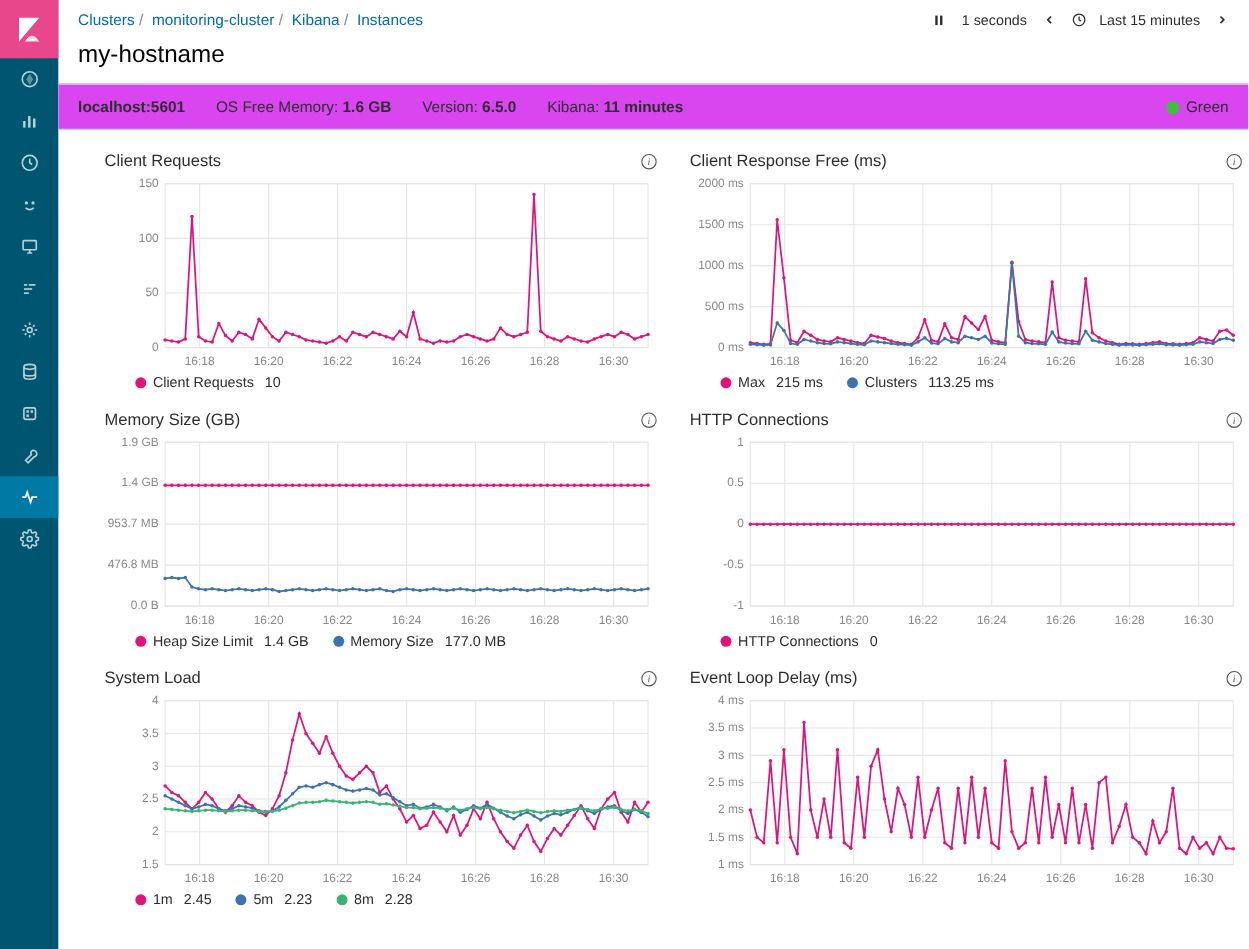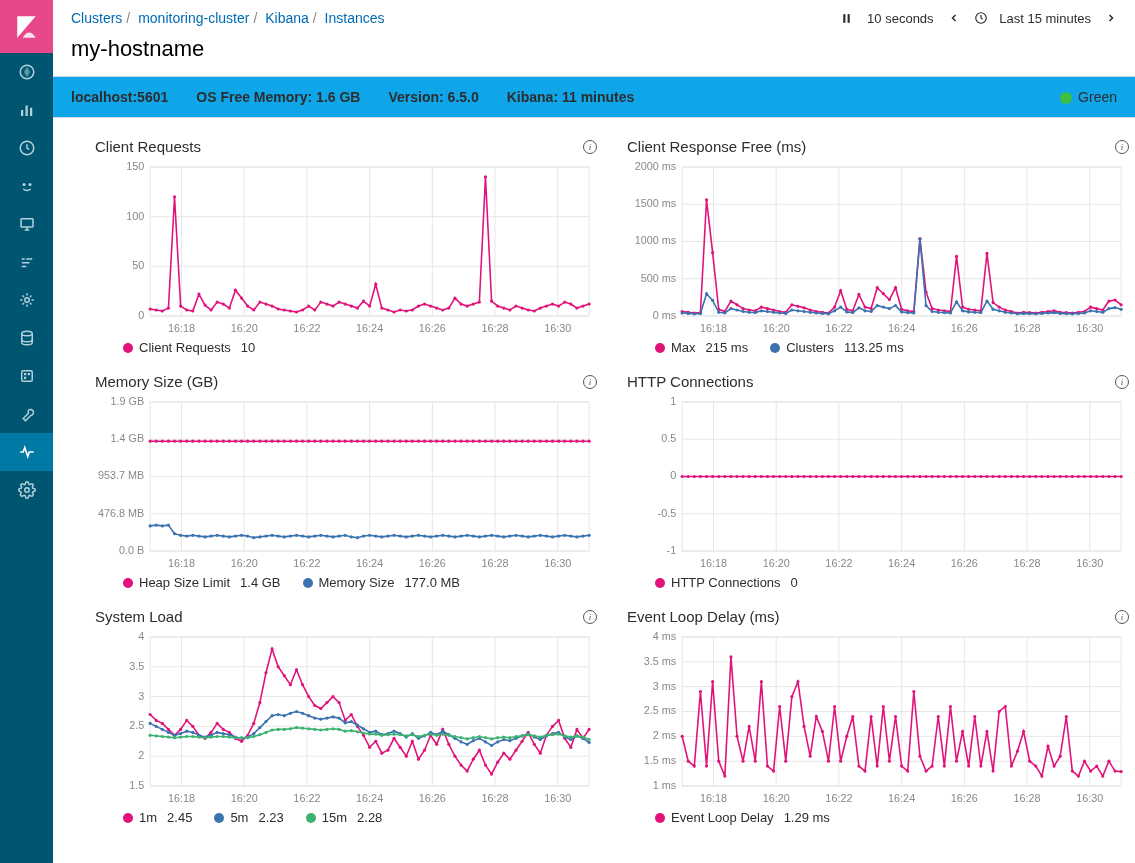--- a/index.html
+++ b/index.html
@@ -12,22 +12,22 @@
 .sidenav .nav-item.active { background: #0079a5; color: #fff; }
 .sidenav .nav-item svg { width: 18px; height: 18px; }
 .main { flex: 1; display: flex; flex-direction: column; overflow: hidden; }
 .topbar { display: flex; align-items: center; padding: 10px 18px 4px; gap: 8px; }
 .breadcrumbs { flex: 1; font-size: 14px; color: #006bb4; }
 .breadcrumbs a { color: #006bb4; text-decoration: none; cursor: pointer; }
 .breadcrumbs .sep { color: #888; margin: 0 4px; }
 .top-controls { display: flex; align-items: center; gap: 14px; color: #2d2d2d; }
 .top-controls .ctl { display: flex; align-items: center; gap: 4px; cursor: pointer; }
 .page-title { font-size: 22px; font-weight: 400; color: #000000; padding: 6px 18px 14px; }
-.statusbar { background: #0ea5e9; border-top: 1px solid #d3dae6; border-bottom: 1px solid #d3dae6; padding: 12px 18px; display: flex; align-items: center; gap: 28px; font-size: 14px; }
-.statusbar .item .label { font-weight: 700; }
+.statusbar { background: #d946ef; border-top: 1px solid #d3dae6; border-bottom: 1px solid #d3dae6; padding: 12px 18px; display: flex; align-items: center; gap: 28px; font-size: 14px; }
+.statusbar .item .label { font-weight: 400; }
 .statusbar .item .value { font-weight: 600; }
 .statusbar .spacer { flex: 1; }
 .status-dot { width: 12px; height: 12px; border-radius: 50%; display: inline-block; margin-right: 6px; vertical-align: middle; }
 .charts-area { flex: 1; overflow: auto; padding: 14px 6px 10px 18px; margin-left: 24px; }
 .charts-grid { display: grid; grid-template-columns: 1fr 1fr; gap: 4px 30px; }
 .chart-panel { display: flex; flex-direction: column; }
 .chart-header { display: flex; align-items: center; justify-content: space-between; padding: 6px 0; }
 .chart-title { font-size: 15px; font-weight: 400; color: #2d2d2d; }
 .info-icon { width: 14px; height: 14px; border: 1.2px solid #555; border-radius: 50%; display: flex; align-items: center; justify-content: center; font-size: 9px; color: #555; cursor: pointer; font-family: Georgia, serif; font-style: italic; }
 .chart-body { position: relative; height: 175px; }
@@ -137,21 +137,21 @@
         <a>Instances</a>
       </div>
       <div class="top-controls">
         <div class="ctl">
             <svg width="13" height="13" viewBox="0 0 24 24" fill="currentColor">
               <rect x="6" y="4" width="4" height="16"></rect>
               <rect x="14" y="4" width="4" height="16"></rect>
             </svg>
           </div>
         <div class="ctl">
-            <span>10 seconds</span>
+            <span>1 seconds</span>
           </div>
         <div class="ctl">
             <svg width="12" height="12" viewBox="0 0 24 24" fill="none" stroke="currentColor" stroke-width="3">
               <path d="M15 18l-6-6 6-6"></path>
             </svg>
           </div>
         <div class="ctl"><svg width="14" height="14" viewBox="0 0 24 24" fill="none" stroke="currentColor" stroke-width="2">
               <circle cx="12" cy="12" r="9"></circle>
               <path d="M12 7v5l3 2"></path>
             </svg>&nbsp;<span>Last 15 minutes</span></div>
@@ -1048,21 +1048,21 @@
                 <span>1m</span>
                 <span style="margin-left: 4px;">2.45</span>
               </div>
               <div class="legend-item">
                 <span class="legend-dot" style="background: rgb(59, 115, 175);"></span>
                 <span>5m</span>
                 <span style="margin-left: 4px;">2.23</span>
               </div>
               <div class="legend-item">
                 <span class="legend-dot" style="background: rgb(60, 179, 113);"></span>
-                <span>15m</span>
+                <span>8m</span>
                 <span style="margin-left: 4px;">2.28</span>
               </div>
             </div>
           </div>
           <div class="chart-panel">
             <div class="chart-header">
               <div class="chart-title">Event Loop Delay (ms)</div>
               <div class="info-icon">i</div>
             </div>
             <div class="chart-body"><svg viewBox="0 0 510 175" preserveAspectRatio="none">
@@ -1163,24 +1163,17 @@
                 <circle cx="452.4" cy="140.1" r="1.6" fill="#e1127a"></circle>
                 <circle cx="458.6" cy="145.1" r="1.6" fill="#e1127a"></circle>
                 <circle cx="464.8" cy="130.2" r="1.6" fill="#e1127a"></circle>
                 <circle cx="471.0" cy="140.1" r="1.6" fill="#e1127a"></circle>
                 <circle cx="477.2" cy="135.1" r="1.6" fill="#e1127a"></circle>
                 <circle cx="483.4" cy="145.1" r="1.6" fill="#e1127a"></circle>
                 <circle cx="489.6" cy="130.2" r="1.6" fill="#e1127a"></circle>
                 <circle cx="495.8" cy="140.1" r="1.6" fill="#e1127a"></circle>
                 <circle cx="502.0" cy="140.6" r="1.6" fill="#e1127a"></circle>
               </svg></div>
-            <div class="chart-legend">
-              <div class="legend-item">
-                <span class="legend-dot" style="background: rgb(225, 18, 122);"></span>
-                <span>Event Loop Delay</span>
-                <span style="margin-left: 4px;">1.29 ms</span>
-              </div>
-            </div>
           </div>
         </div>
     </div>
   </div>
 </div>
 
 </body></html>

